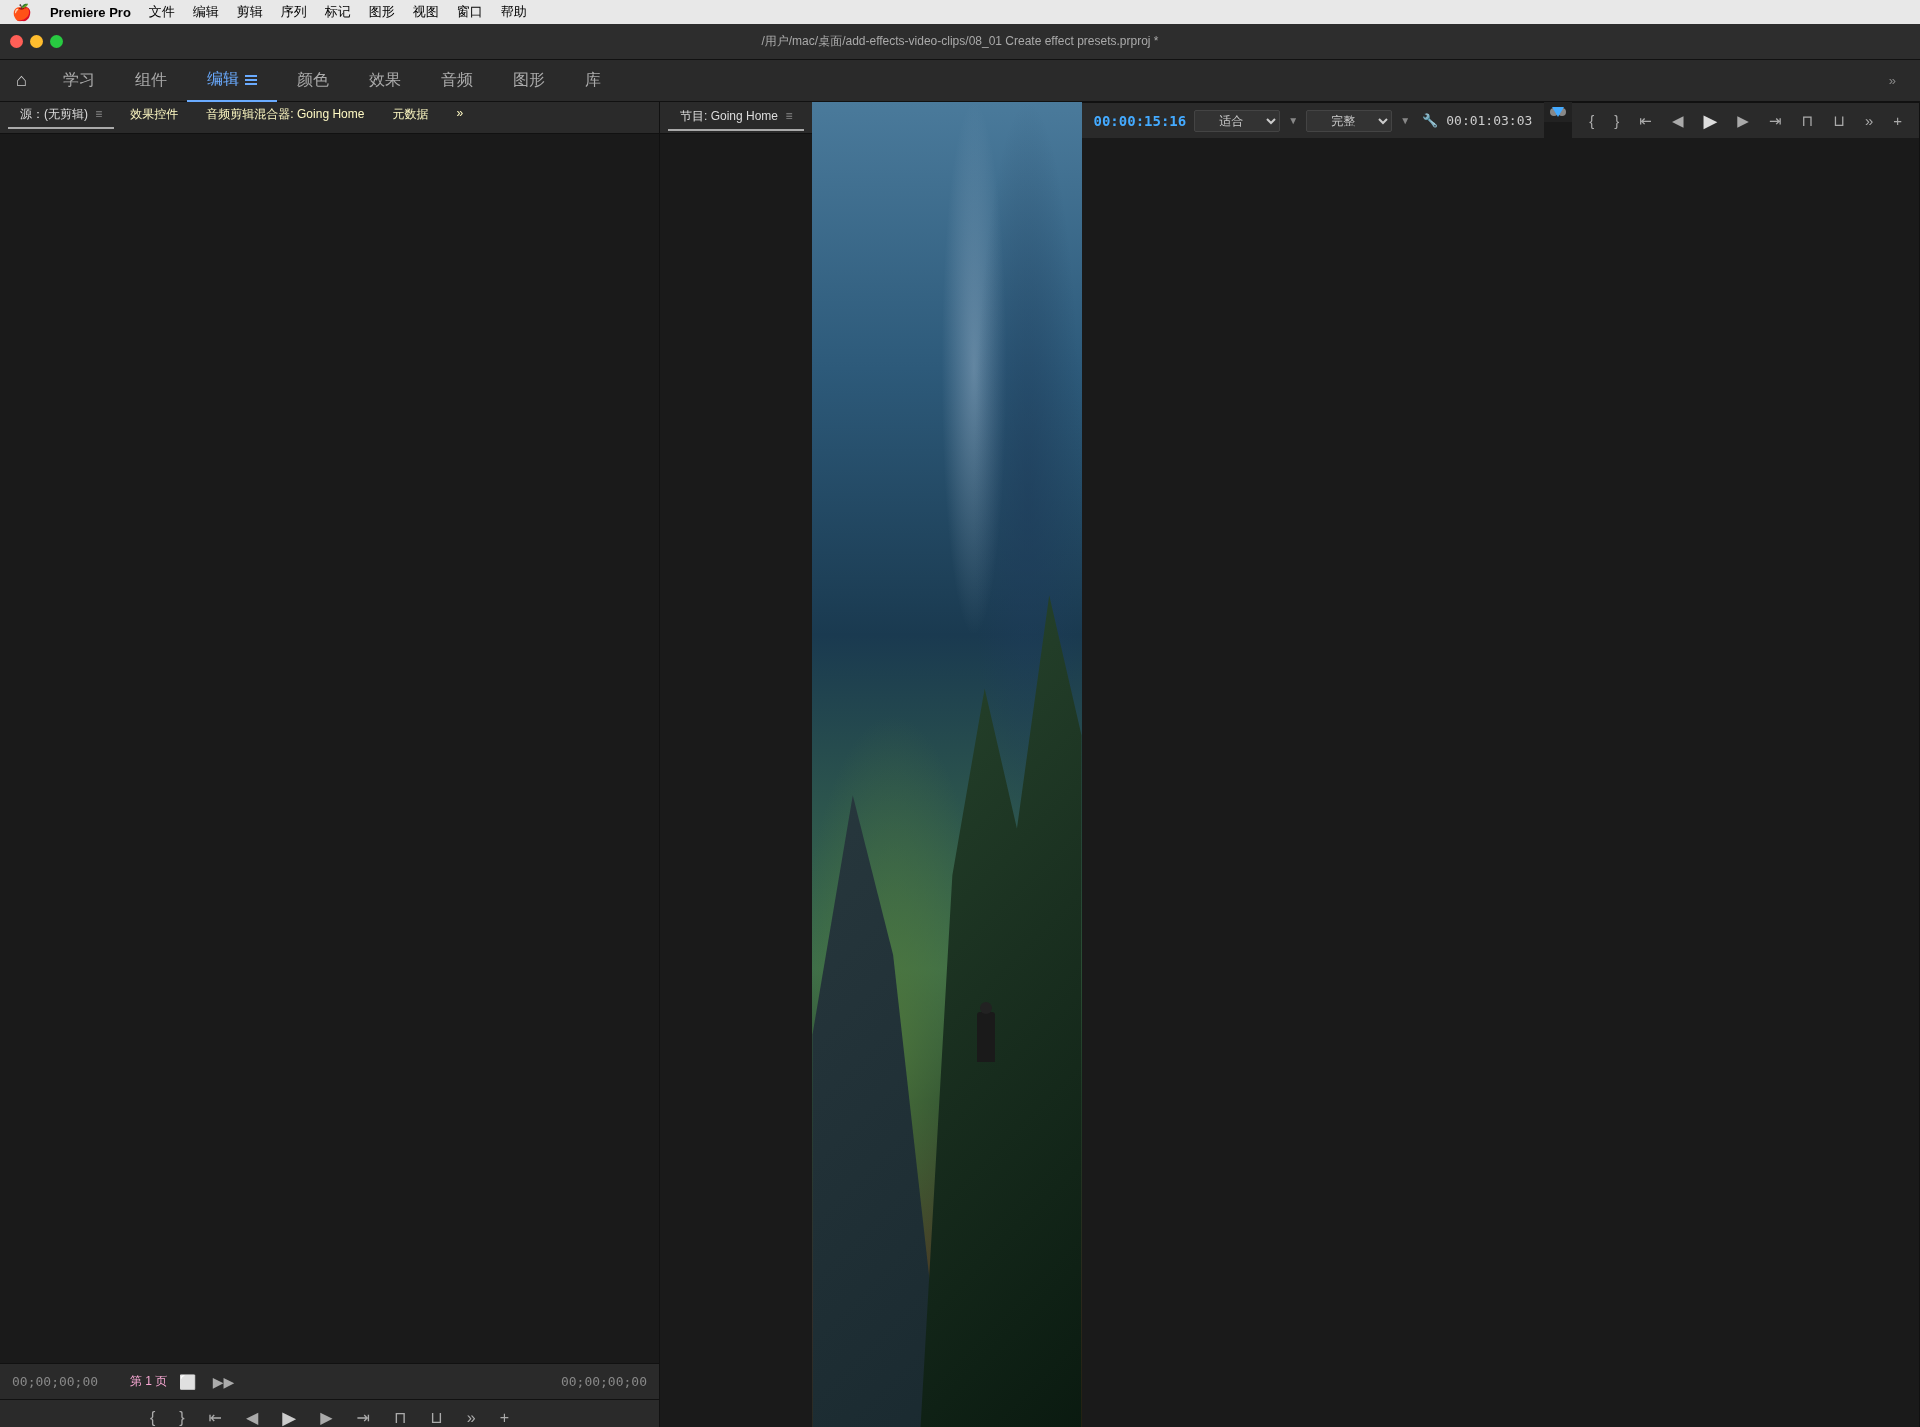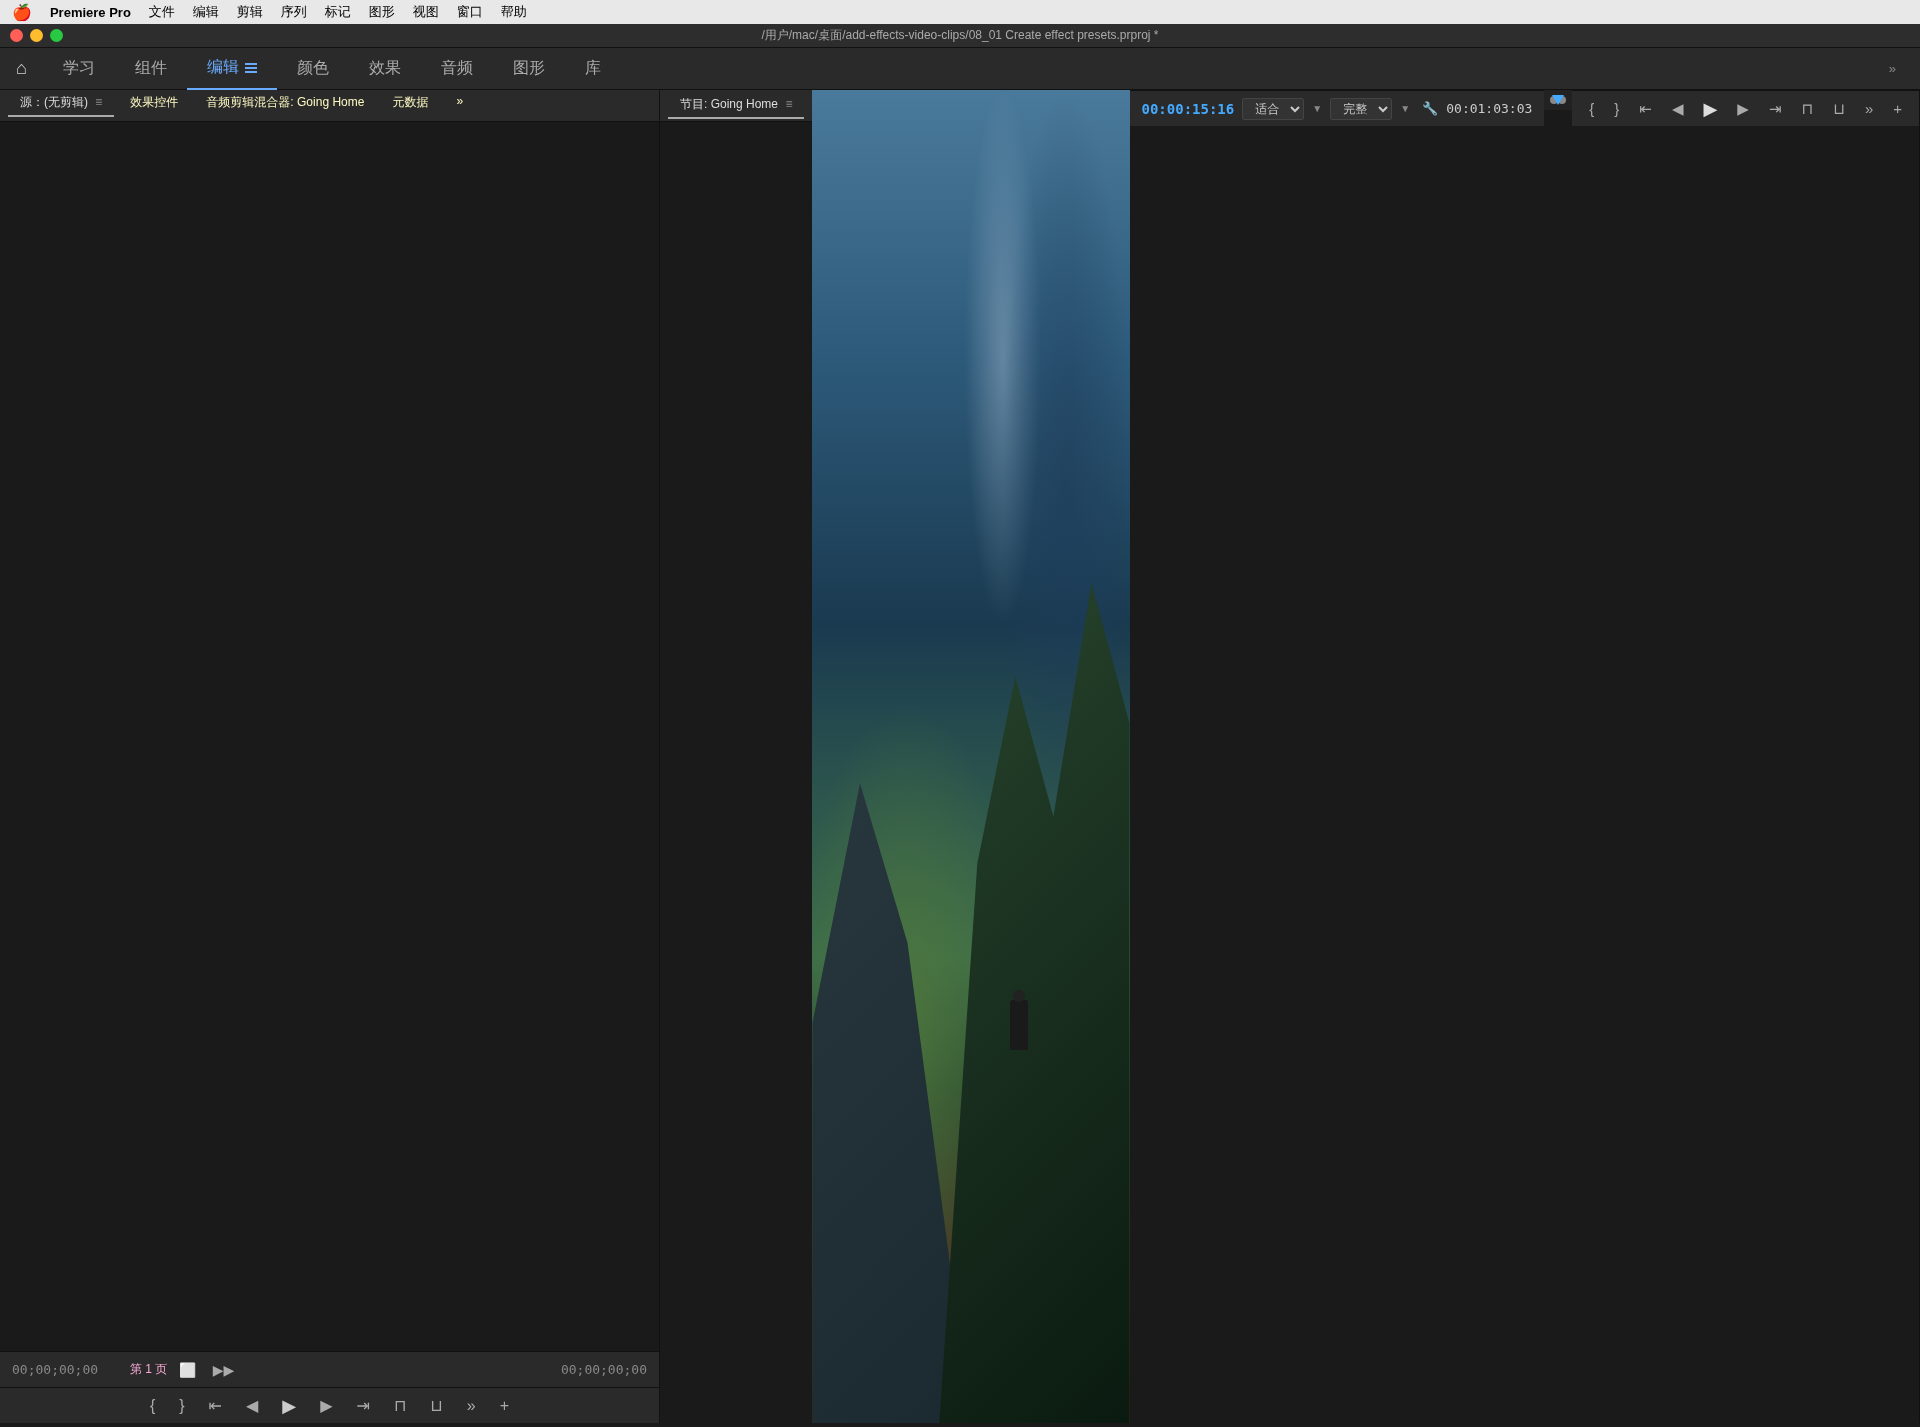--- a/index.html
+++ b/index.html
@@ -24,21 +24,21 @@
       gap: 18px;
       font-size: 13px;
       color: #000;
     }
     .mac-menubar .apple-icon { font-size: 16px; }
     .mac-menubar span { cursor: default; }
     .mac-menubar .app-name { font-weight: 600; }
 
     
     .title-bar {
-      height: 24px;
+      height: 36px;
       background: #2d2d2d;
       display: flex;
       align-items: center;
       justify-content: center;
       position: relative;
       border-bottom: 1px solid #111;
     }
     .title-bar .traffic-lights {
       position: absolute;
       left: 10px;
@@ -305,21 +305,21 @@
       gap: 8px;
       border-top: 1px solid #111;
     }
     .prog-timecode {
       color: #4af; font-size: 14px; font-family: monospace; font-weight: 600;
     }
     .fit-select, .quality-select {
       background: #333;
       color: #ccc;
       border: 1px solid #444;
-      padding: 2px 8px;
+      padding: 2px 20px;
       font-size: 12px;
       cursor: pointer;
       border-radius: 2px;
       height: 22px;
     }
     .prog-wrench { color: #aaa; margin-left: 4px; cursor: pointer; }
     .prog-duration { margin-left: auto; color: #ccc; font-family: monospace; font-size: 13px; }
 
     
     .scrubber-bar {

